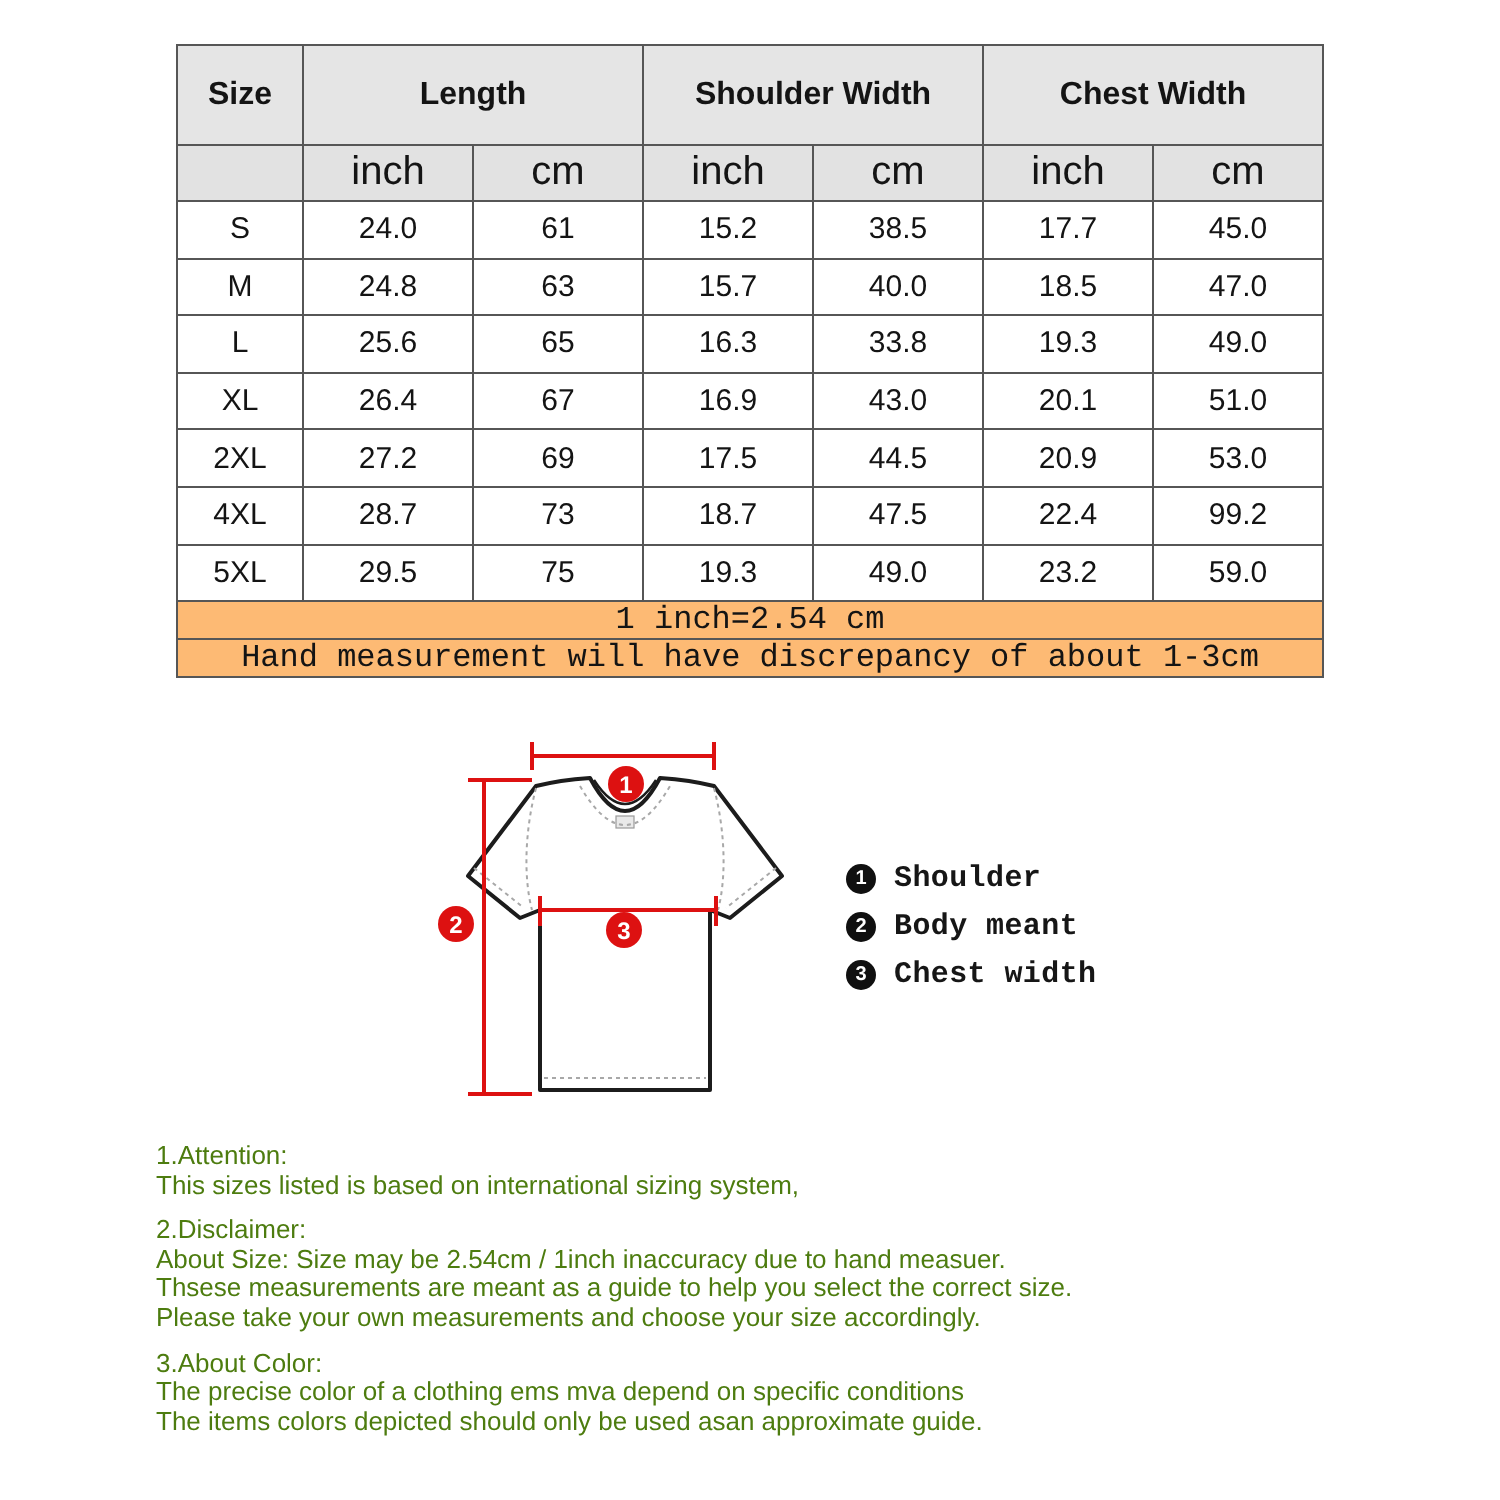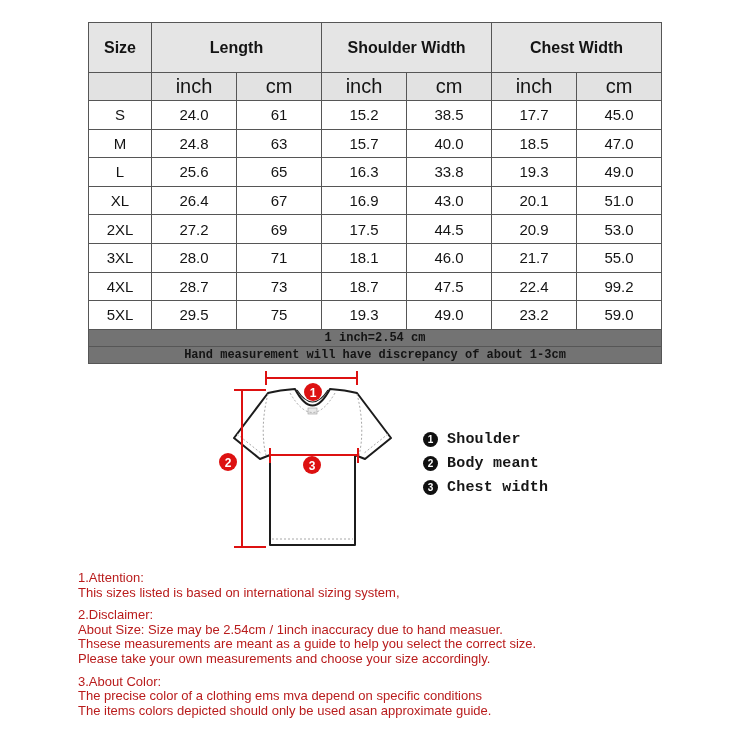--- a/index.html
+++ b/index.html
@@ -7,36 +7,36 @@
           font-family:"Liberation Sans",sans-serif;color:#111;}
 
   
   table.size-table{position:absolute;left:88px;top:22px;width:573px;
     border-collapse:collapse;table-layout:fixed;}
   .size-table th,.size-table td{border:1px solid #565656;text-align:center;
     vertical-align:middle;padding:0;color:#141414;}
   .size-table tr.h1 th{height:49px;background:#e5e5e5;font-size:16px;font-weight:bold;}
   .size-table tr.h2 th{height:27px;background:#e2e2e2;font-size:20px;font-weight:normal;}
   .size-table tbody tr.data td{height:27.6px;font-size:15px;background:#fff;}
-  .size-table tr.fn td{height:16px;background:#737373;
-    font-family:"Liberation Mono","DejaVu Sans Mono",monospace;font-size:12px;font-weight:bold;}
+  .size-table tr.fn td{height:16px;background:#fdba74;
+    font-family:"Liberation Mono","DejaVu Sans Mono",monospace;font-size:16px;}
 
   
   .diagram-svg{position:absolute;left:210px;top:362px;}
   .legend{position:absolute;left:423px;top:432px;}
   .legend-row{display:flex;align-items:center;height:15px;margin-bottom:9px;}
   .lbadge{width:15px;height:15px;border-radius:50%;background:#101010;color:#fff;
     font-size:10px;font-weight:bold;display:flex;align-items:center;justify-content:center;
     margin-right:9px;line-height:1;}
   .llabel{font-size:15px;font-weight:bold;color:#161616;letter-spacing:.2px;font-family:Liberation Mono, monospace;}
 
   
   .notes{position:absolute;left:78px;top:571px;width:620px;}
   .note-section{margin:0 0 8px 0;}
-  .notes p{margin:0;font-size:13px;line-height:14.6px;color:#b91c1c;}
+  .notes p{margin:0;font-size:13px;line-height:14.6px;color:#4d7c0f;}
 </style>
 </head>
 <body>
 
 <div class="canvas">
 
   <table class="size-table">
     <colgroup>
       <col style="width:63px">
         <col style="width:85px">
@@ -101,29 +101,20 @@
         <td>51.0</td>
       </tr>
       <tr class="data">
         <td>2XL</td>
         <td>27.2</td>
         <td>69</td>
         <td>17.5</td>
         <td>44.5</td>
         <td>20.9</td>
         <td>53.0</td>
-      </tr>
-      <tr class="data">
-        <td>3XL</td>
-        <td>28.0</td>
-        <td>71</td>
-        <td>18.1</td>
-        <td>46.0</td>
-        <td>21.7</td>
-        <td>55.0</td>
       </tr>
       <tr class="data">
         <td>4XL</td>
         <td>28.7</td>
         <td>73</td>
         <td>18.7</td>
         <td>47.5</td>
         <td>22.4</td>
         <td>99.2</td>
       </tr>

